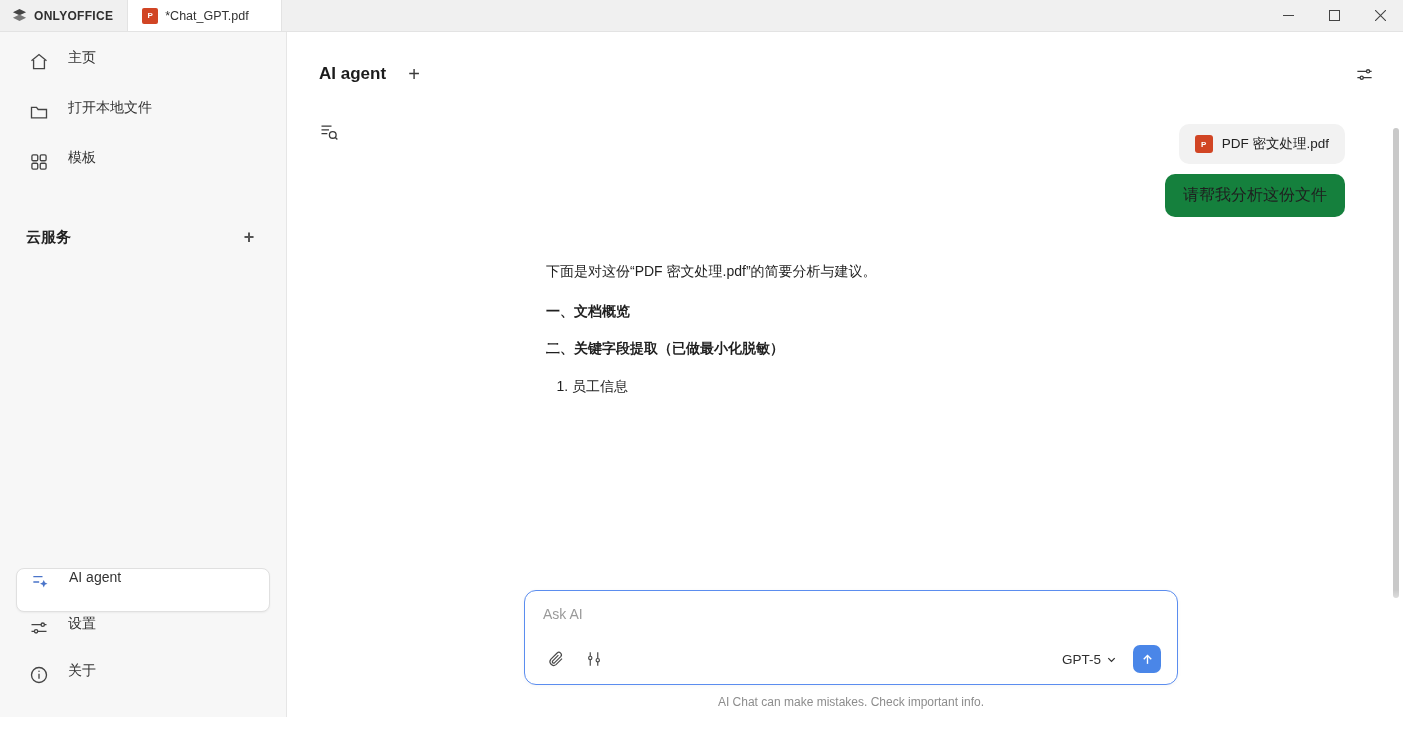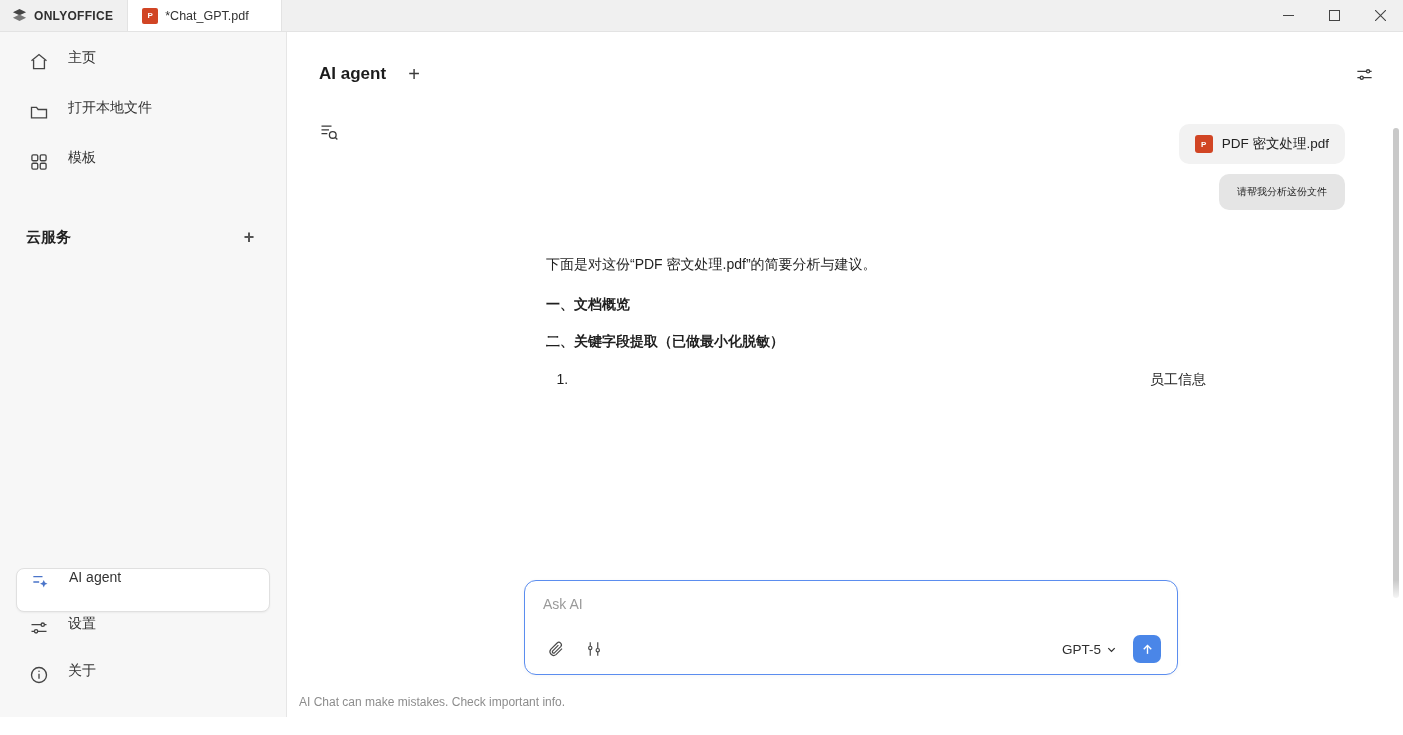--- a/index.html
+++ b/index.html
@@ -100,33 +100,33 @@
     display: inline-flex; align-items: center; gap: 9px;
     background: #f2f2f2; border-radius: 10px; padding: 11px 16px;
     font-size: 13.5px; color: #222;
   }
   .file-chip-icon {
     width: 18px; height: 18px; background: #d14524; border-radius: 3px;
     display: inline-flex; align-items: center; justify-content: center;
     color: #fff; font-size: 8px; font-weight: bold;
   }
   .user-bubble {
-    background: #e5e5e5; border-radius: 10px; padding: 11px 18px;
-    font-size: 10px; color: #1f1f1f;
+    background: #15803d; border-radius: 10px; padding: 11px 18px;
+    font-size: 16px; color: #1f1f1f;
   }
   .assistant {
     margin: 44px 0 0 227px; color: #1f1f1f; font-size: 14px; line-height: 1.55;
     max-width: 660px;
   }
   .assistant p { margin: 0 0 18px 0; }
   .assistant h3 { font-size: 14px; font-weight: bold; margin: 0 0 16px 0; }
   .assistant ul { margin: 0 0 18px 0; padding-left: 22px; }
   .assistant ul li { margin-bottom: 6px; }
   .assistant ol { margin: 0 0 18px 0; padding-left: 26px; }
-  .assistant ol li { margin-bottom: 6px; text-align: right; }
+  .assistant ol li { margin-bottom: 6px; }
   .assistant a { color: #1f1f1f; text-decoration: underline; }
 
   
   .scrollbar-track {
     position: absolute; right: 4px; top: 92px; width: 6px; height: 588px;
     background: transparent;
   }
   .scrollbar-thumb {
     position: absolute; right: 4px; top: 96px; width: 6px; height: 470px;
     background: #c9c9c9; border-radius: 3px;
@@ -152,21 +152,21 @@
   .composer-right { margin-left: auto; display: flex; align-items: center; gap: 10px; }
   .model-select {
     display: inline-flex; align-items: center; gap: 5px; font-size: 13.5px;
     color: #2f2f2f; padding: 4px 6px; border-radius: 6px; cursor: default;
   }
   .send-btn {
     width: 28px; height: 28px; border-radius: 7px; background: #4a86e8;
     display: inline-flex; align-items: center; justify-content: center; color: #fff;
     cursor: default;
   }
-  .disclaimer { font-size: 12px; color: #8d8d8d; margin-top: 20px; }
+  .disclaimer { text-align: center; font-size: 12px; color: #8d8d8d; margin-top: 10px; }
   svg { display: block; }
 </style>
 </head>
 <body>
 
 <div class="app">
 
   <div class="titlebar">
     <div class="brand">
       <span class="brand-logo">

